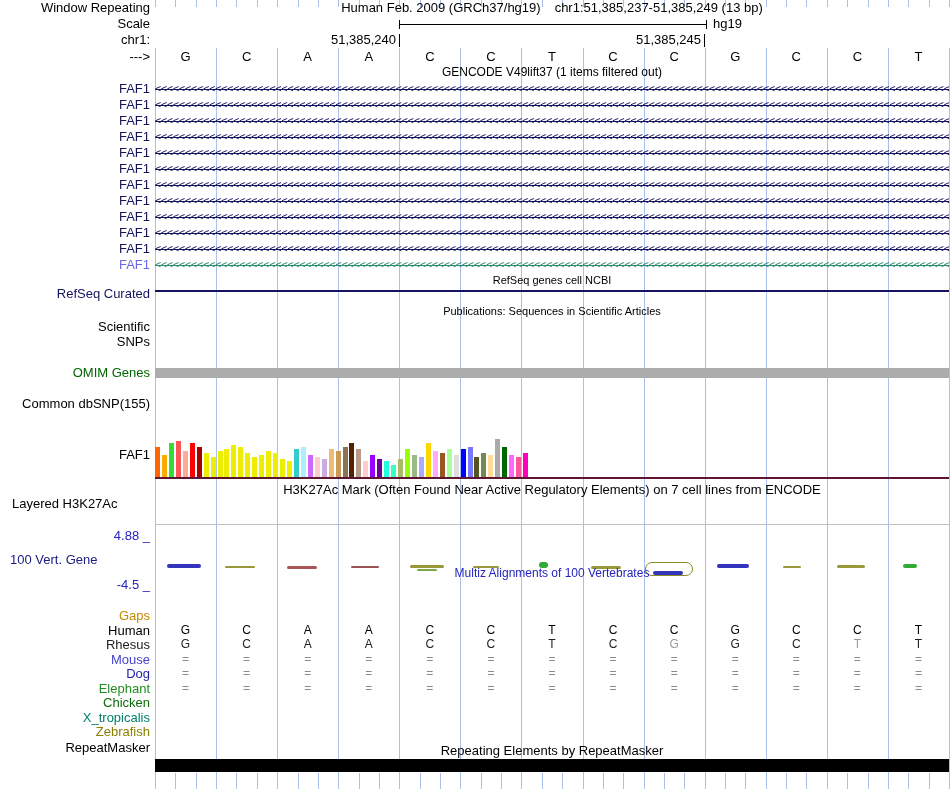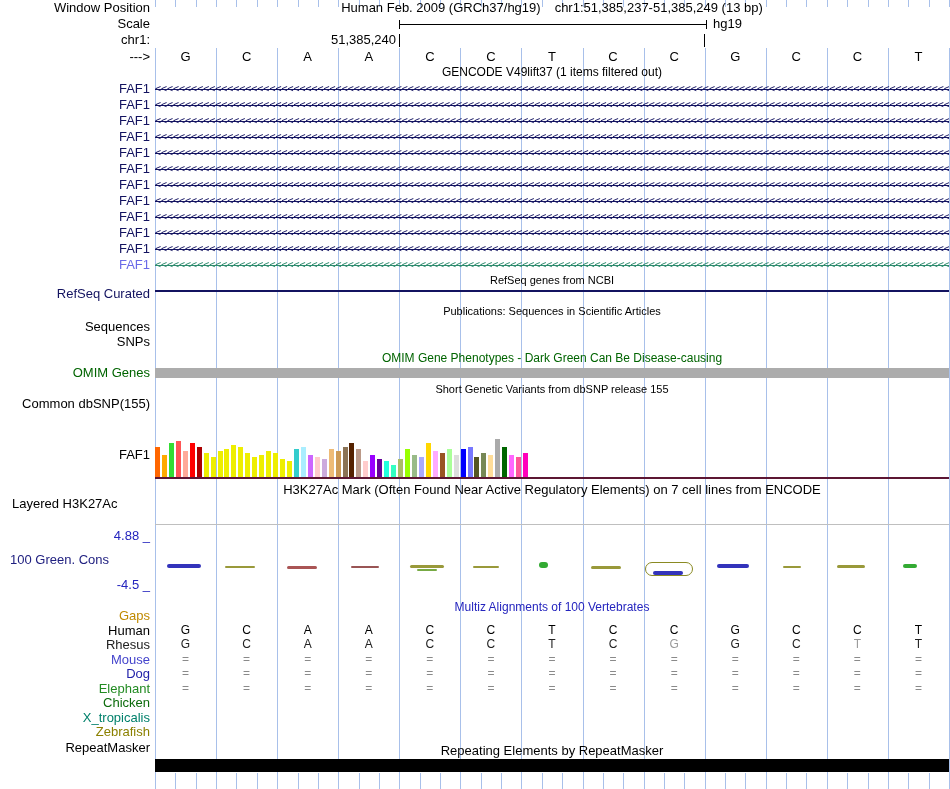--- a/index.html
+++ b/index.html
@@ -120,63 +120,62 @@
       <div style="position: absolute; left: 887.923px; top: 0px; width: 1px; height: 7px; background: var(--guideline);"></div>
       <div style="position: absolute; left: 887.923px; top: 773px; width: 1px; height: 16px; background: var(--guideline);"></div>
       <div style="position: absolute; left: 908.282px; top: 0px; width: 1px; height: 7px; background: var(--guideline);"></div>
       <div style="position: absolute; left: 908.282px; top: 773px; width: 1px; height: 16px; background: var(--guideline);"></div>
       <div style="position: absolute; left: 928.641px; top: 0px; width: 1px; height: 7px; background: var(--guideline);"></div>
       <div style="position: absolute; left: 928.641px; top: 773px; width: 1px; height: 16px; background: var(--guideline);"></div>
       <div style="position: absolute; left: 949px; top: 0px; width: 1px; height: 7px; background: var(--guideline);"></div>
       <div style="position: absolute; left: 949px; top: 773px; width: 1px; height: 16px; background: var(--guideline);"></div>
     </div>
 
-  <div class="lbl" style="top:1px">Window Position</div>
+  <div class="lbl" style="top:1px">Window Repeating</div>
   <div class="ctr" style="top:1px">
     <span>Human Feb. 2009 (GRCh37/hg19)</span><span class="gap">chr1:51,385,237-51,385,249 (13 bp)</span>
   </div>
   <div class="lbl" style="top:17px">Scale</div>
   <div id="scale-bar"></div>
   <div class="abs" style="left:713px;top:17px">hg19</div>
   <div class="lbl" style="top:33px">chr1:</div>
   <div class="ra" style="top:33px;width:396px">51,385,240</div>
   <div class="tick" style="left:399px;top:34px"></div>
+  <div class="ra" style="top:33px;width:701px">51,385,245</div>
   <div class="tick" style="left:704px;top:34px"></div>
   <div class="lbl" style="top:50px">---&gt;</div>
   <div id="ruler-bases">
       <div style="position: absolute; left: 30.5385px; transform: translateX(-50%); top: 0px;">G</div>
       <div style="position: absolute; left: 91.6154px; transform: translateX(-50%); top: 0px;">C</div>
       <div style="position: absolute; left: 152.692px; transform: translateX(-50%); top: 0px;">A</div>
       <div style="position: absolute; left: 213.769px; transform: translateX(-50%); top: 0px;">A</div>
       <div style="position: absolute; left: 274.846px; transform: translateX(-50%); top: 0px;">C</div>
       <div style="position: absolute; left: 335.923px; transform: translateX(-50%); top: 0px;">C</div>
       <div style="position: absolute; left: 397px; transform: translateX(-50%); top: 0px;">T</div>
       <div style="position: absolute; left: 458.077px; transform: translateX(-50%); top: 0px;">C</div>
       <div style="position: absolute; left: 519.154px; transform: translateX(-50%); top: 0px;">C</div>
       <div style="position: absolute; left: 580.231px; transform: translateX(-50%); top: 0px;">G</div>
       <div style="position: absolute; left: 641.308px; transform: translateX(-50%); top: 0px;">C</div>
       <div style="position: absolute; left: 702.385px; transform: translateX(-50%); top: 0px;">C</div>
       <div style="position: absolute; left: 763.462px; transform: translateX(-50%); top: 0px;">T</div>
     </div>
 
   <div class="ctr t12" style="top:66px">GENCODE V49lift37 (1 items filtered out)</div>
 
-  <div class="ctr t11" style="top:274px">RefSeq genes from NCBI</div>
+  <div class="ctr t11" style="top:274px">RefSeq genes cell NCBI</div>
   <div id="refseq-line"></div>
   <div class="lbl navy" style="top:287px">RefSeq Curated</div>
 
   <div class="ctr t11" style="top:305px">Publications: Sequences in Scientific Articles</div>
-  <div class="lbl" style="top:320px">Sequences</div>
+  <div class="lbl" style="top:320px">Scientific</div>
   <div class="lbl" style="top:335px">SNPs</div>
 
-  <div class="ctr t12 green" style="top:352px">OMIM Gene Phenotypes - Dark Green Can Be Disease-causing</div>
   <div id="omim-bar" style="background: rgb(172, 172, 172);"></div>
   <div class="lbl green" style="top:366px">OMIM Genes</div>
 
-  <div class="ctr t11" style="top:383px">Short Genetic Variants from dbSNP release 155</div>
   <div class="lbl" style="top:397px">Common dbSNP(155)</div>
 
   <div class="lbl" style="top:448px">FAF1</div>
   <div id="gtex-bars">
       <div style="position: absolute; left: 0px; bottom: 0px; width: 5px; height: 30px; background: rgb(255, 102, 0);"></div>
       <div style="position: absolute; left: 6.94444px; bottom: 0px; width: 5px; height: 22px; background: rgb(255, 170, 0);"></div>
       <div style="position: absolute; left: 13.8889px; bottom: 0px; width: 5px; height: 34px; background: rgb(51, 221, 51);"></div>
       <div style="position: absolute; left: 20.8333px; bottom: 0px; width: 5px; height: 36px; background: rgb(255, 85, 85);"></div>
       <div style="position: absolute; left: 27.7778px; bottom: 0px; width: 5px; height: 26px; background: rgb(255, 170, 153);"></div>
       <div style="position: absolute; left: 34.7222px; bottom: 0px; width: 5px; height: 34px; background: rgb(255, 0, 0);"></div>
@@ -229,41 +228,41 @@
       <div style="position: absolute; left: 361.111px; bottom: 0px; width: 5px; height: 20px; background: rgb(255, 85, 153);"></div>
       <div style="position: absolute; left: 368.056px; bottom: 0px; width: 5px; height: 24px; background: rgb(255, 0, 187);"></div>
     </div>
   <div id="gtex-line" style="background: rgb(92, 22, 51);"></div>
 
   <div class="ctr t13" style="top:483px">H3K27Ac Mark (Often Found Near Active Regulatory Elements) on 7 cell lines from ENCODE</div>
   <div class="abs" style="left:12px;top:497px">Layered H3K27Ac</div>
   <div id="h3k-baseline"></div>
 
   <div class="lbl blue" style="top:529px">4.88 _</div>
-  <div class="abs consname" style="left:10px;top:553px">100 Green. Cons</div>
+  <div class="abs consname" style="left:10px;top:553px">100 Vert. Gene</div>
   <div id="cons-marks">
       <div style="position: absolute; left: 12px; top: 8px; width: 34px; height: 4px; border-radius: 4px; background: rgb(51, 51, 187);"></div>
       <div style="position: absolute; left: 70px; top: 10px; width: 30px; height: 2px; border-radius: 2px; background: rgb(153, 153, 58);"></div>
       <div style="position: absolute; left: 132px; top: 9.5px; width: 30px; height: 3px; border-radius: 3px; background: rgb(170, 85, 85);"></div>
       <div style="position: absolute; left: 196px; top: 10px; width: 28px; height: 2px; border-radius: 2px; background: rgb(153, 85, 85);"></div>
       <div style="position: absolute; left: 255px; top: 8.5px; width: 34px; height: 3px; border-radius: 3px; background: rgb(153, 153, 58);"></div>
       <div style="position: absolute; left: 262px; top: 13px; width: 20px; height: 2px; border-radius: 2px; background: rgb(119, 170, 68);"></div>
       <div style="position: absolute; left: 318px; top: 10px; width: 26px; height: 2px; border-radius: 2px; background: rgb(153, 153, 58);"></div>
       <div style="position: absolute; left: 384px; top: 6px; width: 9px; height: 6px; border-radius: 6px; background: rgb(51, 170, 51);"></div>
       <div style="position: absolute; left: 436px; top: 9.5px; width: 30px; height: 3px; border-radius: 3px; background: rgb(153, 153, 58);"></div>
       <div style="position: absolute; left: 490px; top: 6px; width: 46px; height: 12px; border-radius: 12px; border: 1px solid rgb(138, 138, 34);"></div>
       <div style="position: absolute; left: 498px; top: 15px; width: 30px; height: 4px; border-radius: 4px; background: rgb(51, 51, 187);"></div>
       <div style="position: absolute; left: 562px; top: 8px; width: 32px; height: 4px; border-radius: 4px; background: rgb(51, 51, 187);"></div>
       <div style="position: absolute; left: 628px; top: 10px; width: 18px; height: 2px; border-radius: 2px; background: rgb(153, 153, 58);"></div>
       <div style="position: absolute; left: 682px; top: 8.5px; width: 28px; height: 3px; border-radius: 3px; background: rgb(153, 153, 58);"></div>
       <div style="position: absolute; left: 748px; top: 8px; width: 14px; height: 4px; border-radius: 4px; background: rgb(51, 170, 51);"></div>
     </div>
   <div class="lbl blue" style="top:578px">-4.5 _</div>
 
-  <div class="ctr t12 blue" style="top:601px">Multiz Alignments of 100 Vertebrates</div>
+  <div class="ctr t12 blue" style="top:567px">Multiz Alignments of 100 Vertebrates</div>
 
   <div class="ctr t13" style="top:744px">Repeating Elements by RepeatMasker</div>
   <div id="repeat-bar" style="background: rgb(0, 0, 0);"></div>
   <div class="lbl" style="top:741px">RepeatMasker</div>
 <div style="position: absolute; left: 0px; width: 150px; top: 82px; text-align: right; font-size: 13px; line-height: 13px; color: rgb(19, 19, 96); white-space: nowrap;">FAF1</div>
     <div style="position: absolute; left: 155px; top: 83px; width: 794px; height: 12px; overflow: hidden; white-space: nowrap; font-family: &quot;DejaVu Sans Mono&quot;, monospace; font-size: 10px; line-height: 12px; color: rgb(19, 19, 96); background: linear-gradient(rgb(19, 19, 96), rgb(19, 19, 96)) center center / 100% 1px no-repeat;">&lt;&lt;&lt;&lt;&lt;&lt;&lt;&lt;&lt;&lt;&lt;&lt;&lt;&lt;&lt;&lt;&lt;&lt;&lt;&lt;&lt;&lt;&lt;&lt;&lt;&lt;&lt;&lt;&lt;&lt;&lt;&lt;&lt;&lt;&lt;&lt;&lt;&lt;&lt;&lt;&lt;&lt;&lt;&lt;&lt;&lt;&lt;&lt;&lt;&lt;&lt;&lt;&lt;&lt;&lt;&lt;&lt;&lt;&lt;&lt;&lt;&lt;&lt;&lt;&lt;&lt;&lt;&lt;&lt;&lt;&lt;&lt;&lt;&lt;&lt;&lt;&lt;&lt;&lt;&lt;&lt;&lt;&lt;&lt;&lt;&lt;&lt;&lt;&lt;&lt;&lt;&lt;&lt;&lt;&lt;&lt;&lt;&lt;&lt;&lt;&lt;&lt;&lt;&lt;&lt;&lt;&lt;&lt;&lt;&lt;&lt;&lt;&lt;&lt;&lt;&lt;&lt;&lt;&lt;&lt;&lt;&lt;&lt;&lt;&lt;&lt;&lt;&lt;&lt;&lt;&lt;&lt;&lt;&lt;&lt;&lt;&lt;&lt;&lt;&lt;&lt;&lt;&lt;&lt;&lt;&lt;&lt;&lt;&lt;&lt;&lt;&lt;&lt;&lt;&lt;&lt;&lt;&lt;&lt;&lt;</div>
     <div style="position: absolute; left: 0px; width: 150px; top: 98px; text-align: right; font-size: 13px; line-height: 13px; color: rgb(19, 19, 96); white-space: nowrap;">FAF1</div>
     <div style="position: absolute; left: 155px; top: 99px; width: 794px; height: 12px; overflow: hidden; white-space: nowrap; font-family: &quot;DejaVu Sans Mono&quot;, monospace; font-size: 10px; line-height: 12px; color: rgb(19, 19, 96); background: linear-gradient(rgb(19, 19, 96), rgb(19, 19, 96)) center center / 100% 1px no-repeat;">&lt;&lt;&lt;&lt;&lt;&lt;&lt;&lt;&lt;&lt;&lt;&lt;&lt;&lt;&lt;&lt;&lt;&lt;&lt;&lt;&lt;&lt;&lt;&lt;&lt;&lt;&lt;&lt;&lt;&lt;&lt;&lt;&lt;&lt;&lt;&lt;&lt;&lt;&lt;&lt;&lt;&lt;&lt;&lt;&lt;&lt;&lt;&lt;&lt;&lt;&lt;&lt;&lt;&lt;&lt;&lt;&lt;&lt;&lt;&lt;&lt;&lt;&lt;&lt;&lt;&lt;&lt;&lt;&lt;&lt;&lt;&lt;&lt;&lt;&lt;&lt;&lt;&lt;&lt;&lt;&lt;&lt;&lt;&lt;&lt;&lt;&lt;&lt;&lt;&lt;&lt;&lt;&lt;&lt;&lt;&lt;&lt;&lt;&lt;&lt;&lt;&lt;&lt;&lt;&lt;&lt;&lt;&lt;&lt;&lt;&lt;&lt;&lt;&lt;&lt;&lt;&lt;&lt;&lt;&lt;&lt;&lt;&lt;&lt;&lt;&lt;&lt;&lt;&lt;&lt;&lt;&lt;&lt;&lt;&lt;&lt;&lt;&lt;&lt;&lt;&lt;&lt;&lt;&lt;&lt;&lt;&lt;&lt;&lt;&lt;&lt;&lt;&lt;&lt;&lt;&lt;&lt;&lt;&lt;&lt;</div>
     <div style="position: absolute; left: 0px; width: 150px; top: 114px; text-align: right; font-size: 13px; line-height: 13px; color: rgb(19, 19, 96); white-space: nowrap;">FAF1</div>
     <div style="position: absolute; left: 155px; top: 115px; width: 794px; height: 12px; overflow: hidden; white-space: nowrap; font-family: &quot;DejaVu Sans Mono&quot;, monospace; font-size: 10px; line-height: 12px; color: rgb(19, 19, 96); background: linear-gradient(rgb(19, 19, 96), rgb(19, 19, 96)) center center / 100% 1px no-repeat;">&lt;&lt;&lt;&lt;&lt;&lt;&lt;&lt;&lt;&lt;&lt;&lt;&lt;&lt;&lt;&lt;&lt;&lt;&lt;&lt;&lt;&lt;&lt;&lt;&lt;&lt;&lt;&lt;&lt;&lt;&lt;&lt;&lt;&lt;&lt;&lt;&lt;&lt;&lt;&lt;&lt;&lt;&lt;&lt;&lt;&lt;&lt;&lt;&lt;&lt;&lt;&lt;&lt;&lt;&lt;&lt;&lt;&lt;&lt;&lt;&lt;&lt;&lt;&lt;&lt;&lt;&lt;&lt;&lt;&lt;&lt;&lt;&lt;&lt;&lt;&lt;&lt;&lt;&lt;&lt;&lt;&lt;&lt;&lt;&lt;&lt;&lt;&lt;&lt;&lt;&lt;&lt;&lt;&lt;&lt;&lt;&lt;&lt;&lt;&lt;&lt;&lt;&lt;&lt;&lt;&lt;&lt;&lt;&lt;&lt;&lt;&lt;&lt;&lt;&lt;&lt;&lt;&lt;&lt;&lt;&lt;&lt;&lt;&lt;&lt;&lt;&lt;&lt;&lt;&lt;&lt;&lt;&lt;&lt;&lt;&lt;&lt;&lt;&lt;&lt;&lt;&lt;&lt;&lt;&lt;&lt;&lt;&lt;&lt;&lt;&lt;&lt;&lt;&lt;&lt;&lt;&lt;&lt;&lt;&lt;</div>

